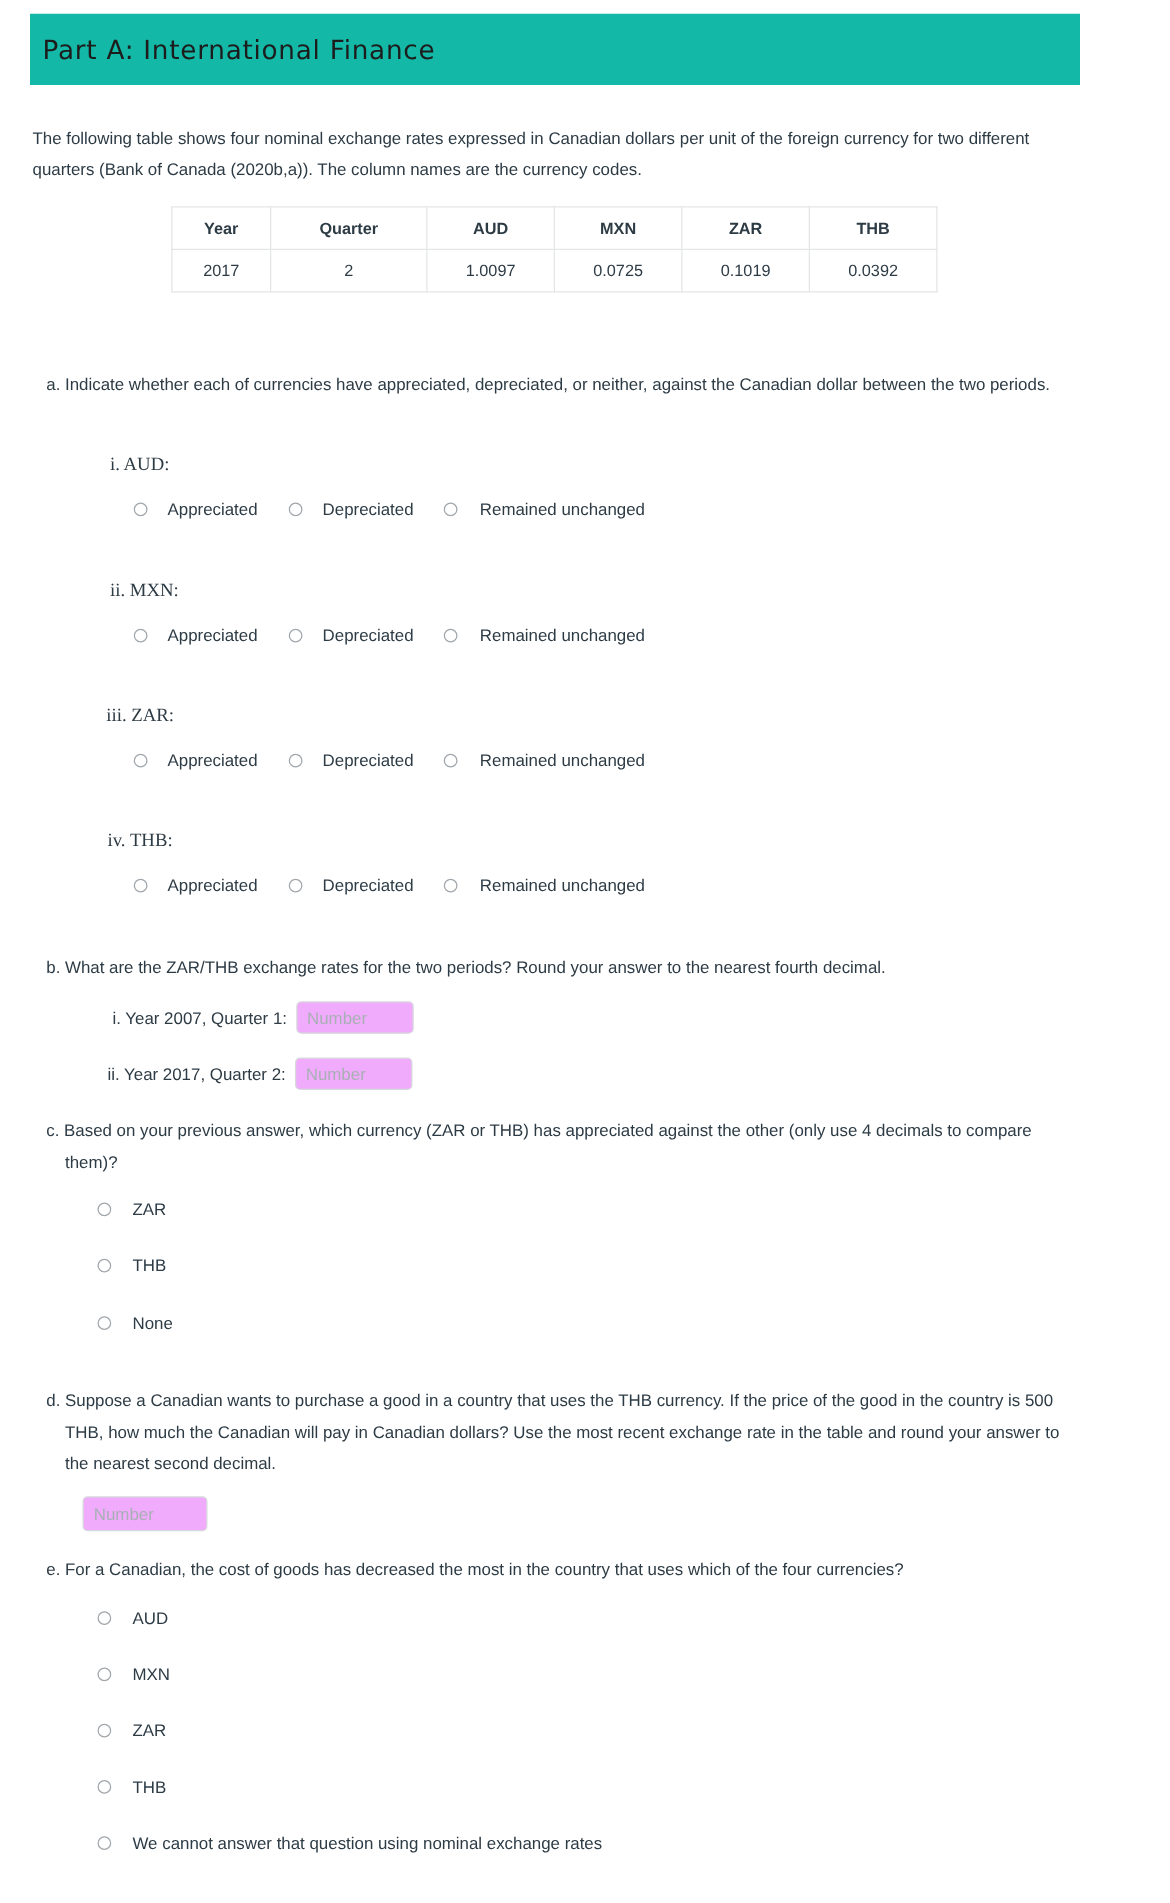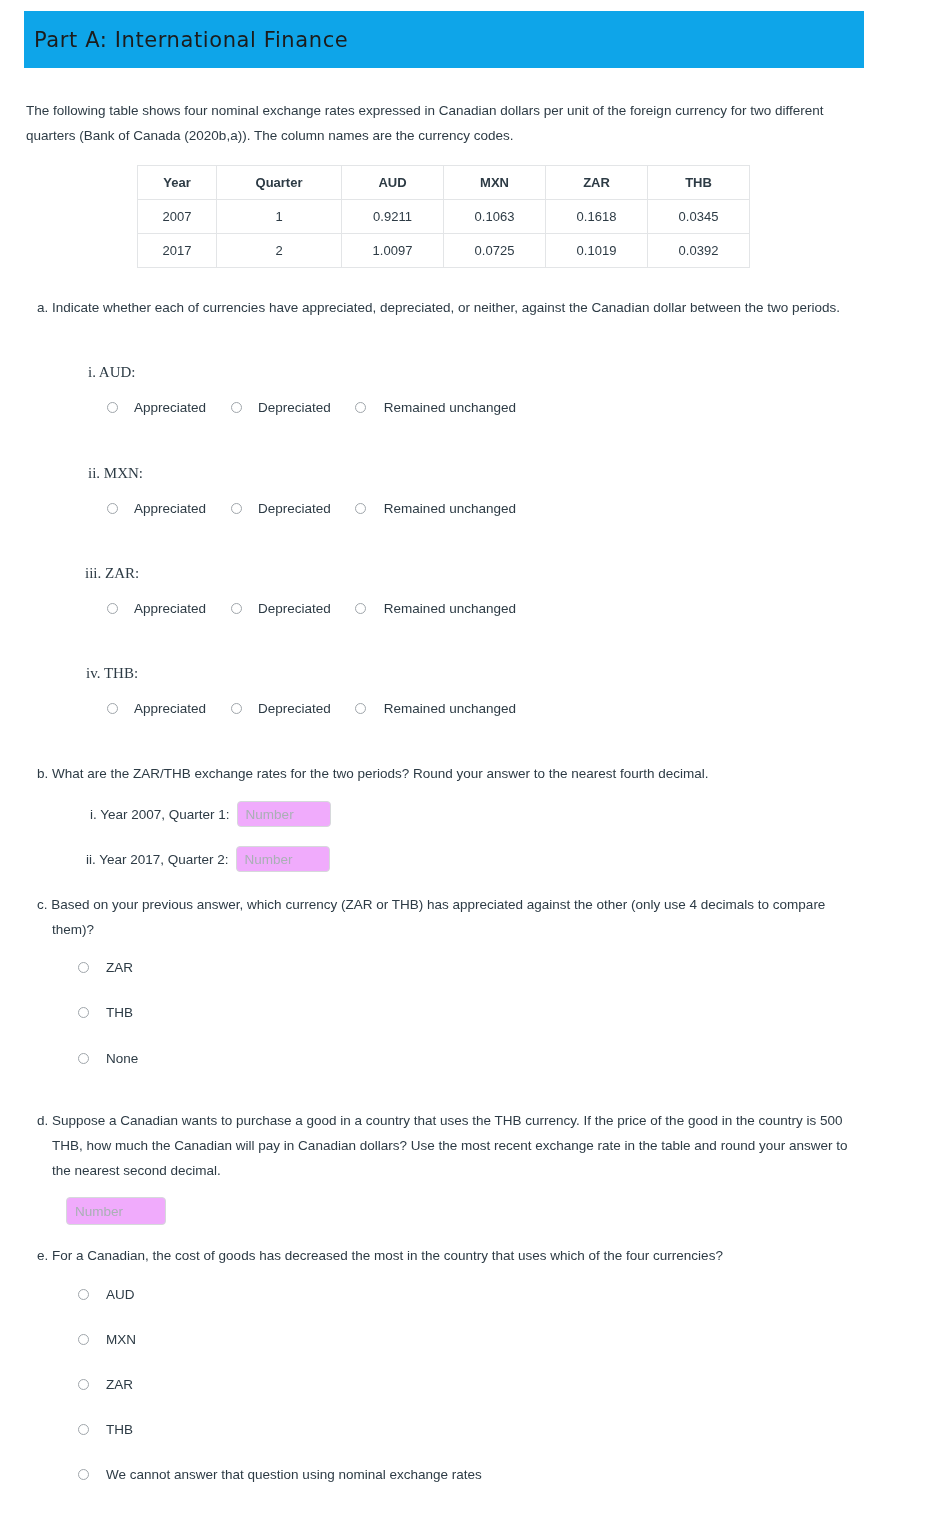--- a/index.html
+++ b/index.html
@@ -22,21 +22,21 @@
     overflow: hidden;
   }
 
   
   .banner {
     position: absolute;
     left: 24px;
     top: 11px;
     width: 840px;
     height: 57px;
-    background: #0ea5e9;
+    background: #14b8a6;
     display: flex;
     align-items: center;
   }
   .banner-title {
     margin-left: 10px;
     font-size: 21px;
     font-weight: 400;
     letter-spacing: 0.6px;
     color: #1c1c1c;
     font-family: "DejaVu Sans", sans-serif;
@@ -178,28 +178,20 @@
         <th class="c-year">Year</th>
         <th class="c-quarter">Quarter</th>
         <th class="c-cur">AUD</th>
         <th class="c-cur">MXN</th>
         <th class="c-cur">ZAR</th>
         <th class="c-cur">THB</th>
       </tr>
     </thead>
     <tbody>
       <tr>
-        <td>2007</td>
-        <td>1</td>
-        <td>0.9211</td>
-        <td>0.1063</td>
-        <td>0.1618</td>
-        <td>0.0345</td>
-      </tr>
-      <tr>
         <td>2017</td>
         <td>2</td>
         <td>1.0097</td>
         <td>0.0725</td>
         <td>0.1019</td>
         <td>0.0392</td>
       </tr>
     </tbody>
   </table>
 

